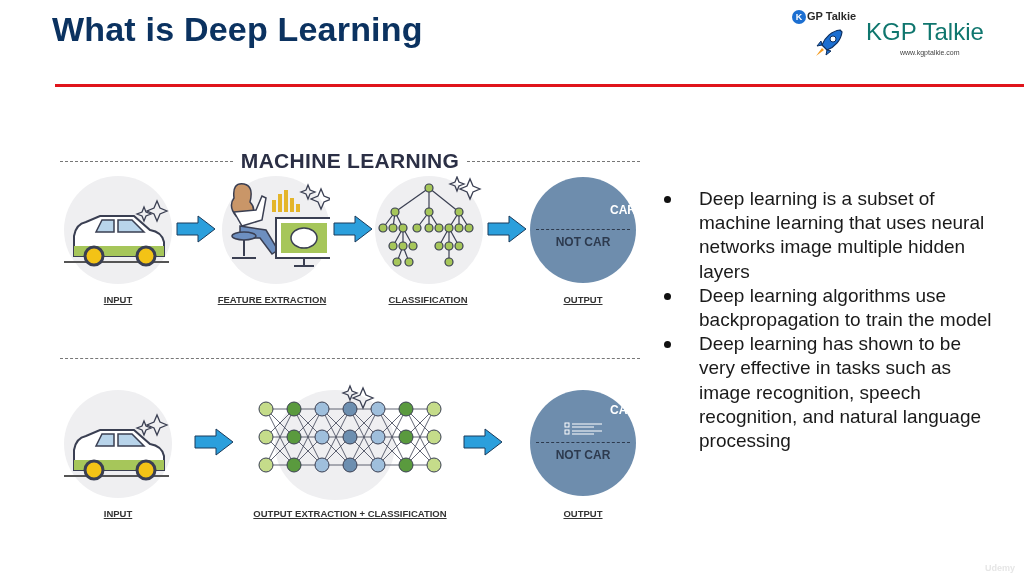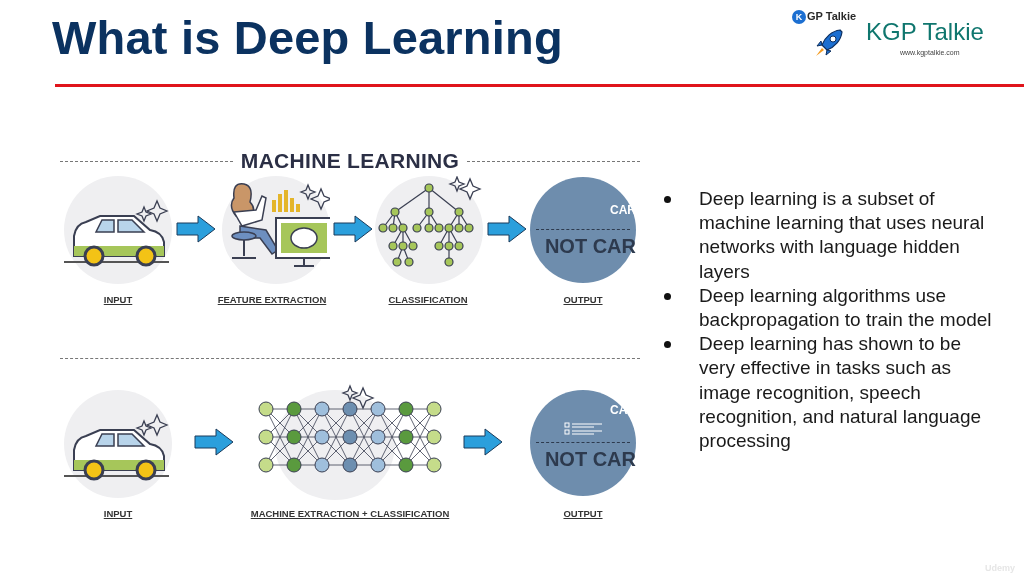--- a/index.html
+++ b/index.html
@@ -1,32 +1,32 @@
 <!DOCTYPE html>
 <html><head>
 <meta charset="utf-8">
 <style>
   html, body { margin: 0; padding: 0; }
   body { width: 1024px; height: 579px; background: #ffffff; position: relative; overflow: hidden; font-family: "Liberation Sans", sans-serif; }
-  .title { position: absolute; left: 52px; top: 10px; font-size: 47px; font-weight: bold; color: #0b3260; letter-spacing: 0.2px; }
+  .title { position: absolute; left: 52px; top: 10px; font-size: 34px; font-weight: bold; color: #0b3260; letter-spacing: 0.2px; }
   .redline { position: absolute; left: 55px; top: 84px; width: 969px; height: 3px; background: #e0141b; }
   .logo { position: absolute; left: 790px; top: 8px; width: 230px; height: 60px; }
   .logo-badge { position: absolute; left: 2px; top: 2px; font-size: 11px; font-weight: bold; color: #2a2a2a; }
   .logo-badge .k { display: inline-block; width: 14px; height: 14px; border-radius: 50%; background: #1c6fd1; color: #fff; text-align: center; line-height: 14px; font-size: 9px; margin-right: 1px; }
   .logo-rocket { position: absolute; left: 22px; top: 18px; }
   .logo-name { position: absolute; left: 76px; top: 10px; font-size: 24px; color: #0f766e; }
   .logo-url { position: absolute; left: 110px; top: 41px; font-size: 7px; color: #444; }
   .section-head { position: absolute; left: 60px; width: 580px; height: 26px; display: flex; align-items: center; }
   .section-head .dash { flex: 1; border-top: 1px dashed #777; height: 0; }
   .section-head .txt { padding: 0 8px; font-size: 21px; font-weight: bold; color: #2b2f45; letter-spacing: 0.3px; }
   .circle { position: absolute; width: 108px; height: 108px; border-radius: 50%; background: #efeff1; }
   .label { position: absolute; font-size: 9.5px; font-weight: bold; color: #333; text-align: center; width: 140px; text-decoration: underline; }
   .out-circle { position: absolute; width: 106px; height: 106px; border-radius: 50%; background: #6e8dad; }
   .out-circle .car { position: absolute; width: 100%; text-align: right; color: #fff; font-weight: bold; font-size: 12px; }
-  .out-circle .notcar { position: absolute; width: 100%; text-align: right; color: #2d3a4e; font-weight: bold; font-size: 20px; }
+  .out-circle .notcar { position: absolute; width: 100%; text-align: center; color: #2d3a4e; font-weight: bold; font-size: 12px; }
   .out-circle .sep { position: absolute; left: 6px; right: 6px; border-top: 1px dashed #2d3a4e; }
   .arrow { position: absolute; }
   .bullets { position: absolute; left: 660px; top: 187px; width: 340px; margin: 0; padding: 0; list-style: none; }
   .bullets li { position: relative; padding-left: 39px; font-size: 19px; line-height: 24.2px; color: #1a1a1a; }
   .bullets li .dot { position: absolute; left: 4px; top: 9px; width: 7px; height: 7px; border-radius: 50%; background: #111; }
   .udemy { position: absolute; left: 985px; top: 563px; font-size: 9px; color: #e6e6e6; font-weight: bold; }
   svg { display: block; }
 </style>
 </head>
 <body>
@@ -274,21 +274,21 @@
       <circle cx="176" cy="34" r="7" fill="#5a9a3e" stroke="#3a3f52" stroke-width="1"></circle>
       <circle cx="176" cy="62" r="7" fill="#5a9a3e" stroke="#3a3f52" stroke-width="1"></circle>
       <circle cx="176" cy="90" r="7" fill="#5a9a3e" stroke="#3a3f52" stroke-width="1"></circle>
       <circle cx="204" cy="34" r="7" fill="#c5dc8a" stroke="#3a3f52" stroke-width="1"></circle>
       <circle cx="204" cy="62" r="7" fill="#c5dc8a" stroke="#3a3f52" stroke-width="1"></circle>
       <circle cx="204" cy="90" r="7" fill="#c5dc8a" stroke="#3a3f52" stroke-width="1"></circle>
       <path d="M118 16 l2 -5 l2 5 l5 2 l-5 2 l-2 5 l-2 -5 l-5 -2 Z" fill="none" stroke="#3a3f52" stroke-width="1.3"></path>
       <path d="M130 20 l3 -7 l3 7 l7 3 l-7 3 l-3 7 l-3 -7 l-7 -3 Z" fill="none" stroke="#3a3f52" stroke-width="1.3"></path>
     </svg>
 </div>
-<div class="label" style="left:245px; top:508px; width:210px;">MACHINE EXTRACTION + CLASSIFICATION</div>
+<div class="label" style="left:245px; top:508px; width:210px;">OUTPUT EXTRACTION + CLASSIFICATION</div>
 
 <div class="arrow" style="left:463px; top:428px;">
   <svg width="40" height="28" viewBox="0 0 40 28">
       <path d="M1 8 L22 8 L22 1 L39 14 L22 27 L22 20 L1 20 Z" fill="#2b9fdc" stroke="#1a3a5a" stroke-width="1"></path>
     </svg>
 </div>
 
 <div class="out-circle" style="left:530px; top:390px;">
   <div class="car" style="top:13px;">CAR</div>
   <svg style="position:absolute; left:34px; top:32px;" width="40" height="14" viewBox="0 0 40 14">
@@ -298,18 +298,18 @@
       <line x1="8" y1="5" x2="30" y2="5" stroke="#fff" stroke-width="1"></line>
     <line x1="8" y1="9" x2="38" y2="9" stroke="#fff" stroke-width="1"></line>
       <line x1="8" y1="12" x2="30" y2="12" stroke="#fff" stroke-width="1"></line>
   </svg>
   <div class="sep" style="top:52px;"></div>
   <div class="notcar" style="top:58px;">NOT CAR</div>
 </div>
 <div class="label" style="left:513px; top:508px;">OUTPUT</div>
 
 <ul class="bullets">
-  <li><span class="dot"></span><span>Deep learning is a subset of machine learning that uses neural networks with language hidden layers</span></li>
+  <li><span class="dot"></span><span>Deep learning is a subset of machine learning that uses neural networks image multiple hidden layers</span></li>
   <li><span class="dot"></span><span>Deep learning algorithms use backpropagation to train the model</span></li>
   <li><span class="dot"></span><span>Deep learning has shown to be very effective in tasks such as image recognition, speech recognition, and natural language processing</span></li>
 </ul>
 
 <div class="udemy">Udemy</div>
 
 </body></html>

